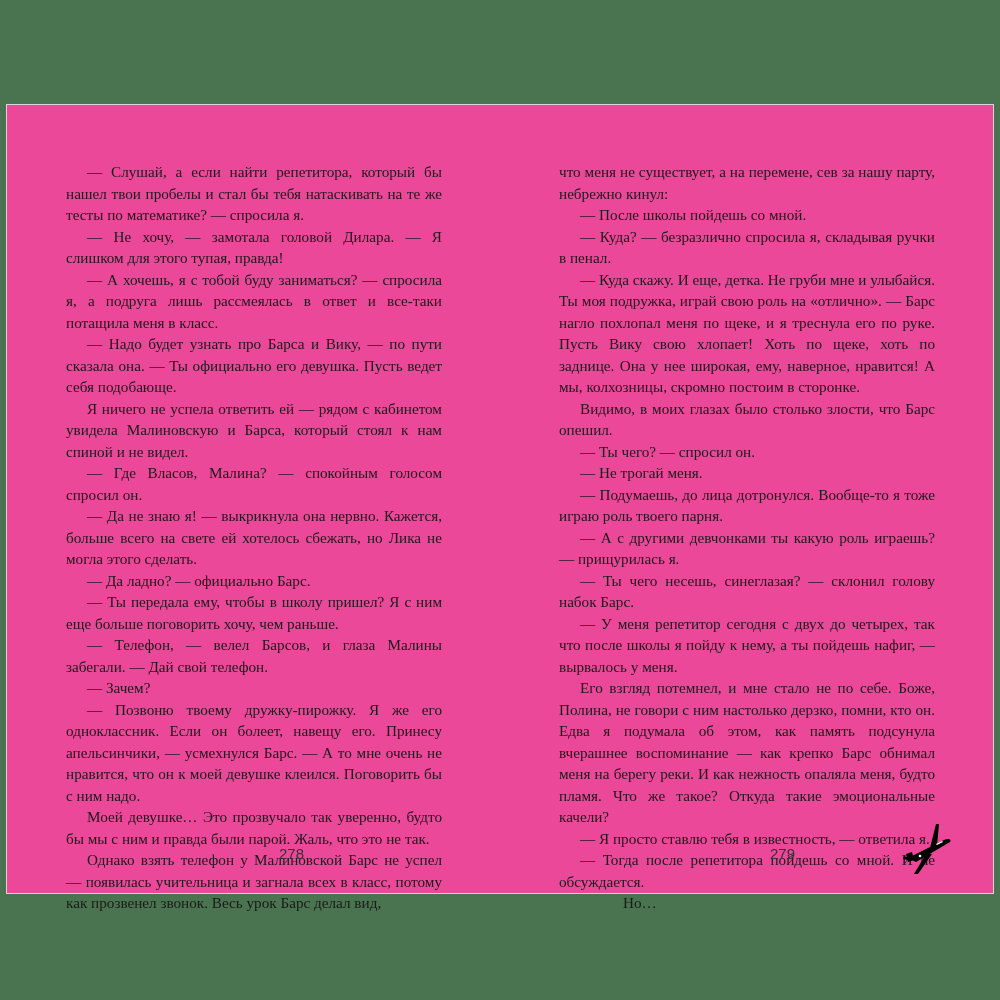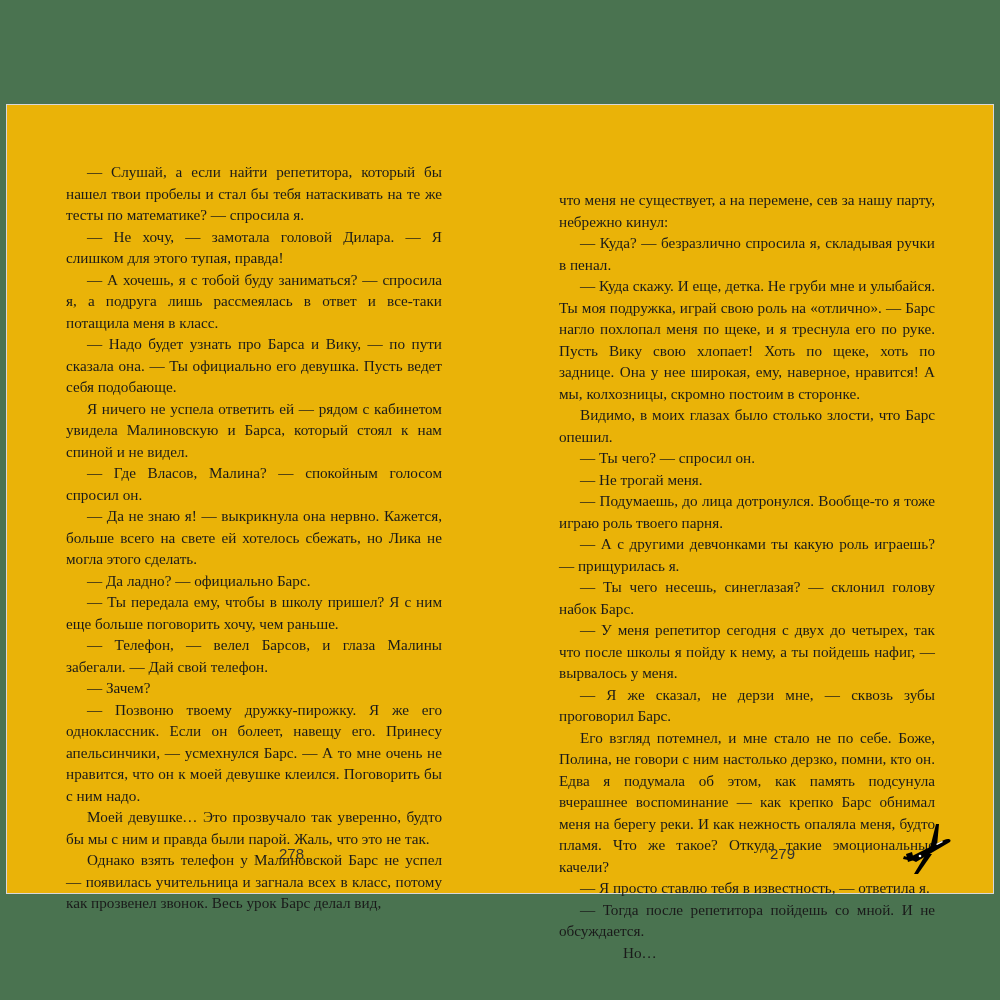--- a/index.html
+++ b/index.html
@@ -9,21 +9,21 @@
     height: 1000px;
     background: #4a7350;
     overflow: hidden;
   }
   .spread {
     position: absolute;
     left: 7px;
     top: 105px;
     width: 986px;
     height: 788px;
-    background: #eab308;
+    background: #ec4899;
     box-shadow: 0 0 0 1px #d8d8d8;
   }
   .page {
     position: absolute;
     top: 0;
     height: 788px;
   }
   .page.left { left: 0; width: 493px; }
   .page.right { left: 493px; width: 493px; }
   .text-block {
@@ -36,21 +36,21 @@
     color: #1a1a1a;
     text-align: justify;
     hyphens: manual;
   }
   .page.left .text-block { left: 59px; }
   .page.right .text-block { left: 59px; }
   .text-block p {
     margin: 0;
     text-indent: 21px;
   }
-  .text-block p.noindent { text-indent: 0; margin-top: 28px; }
+  .text-block p.noindent { text-indent: 0; }
   .text-block p.deep { text-indent: 64px; }
   .page-number {
     position: absolute;
     top: 740px;
     width: 100px;
     text-align: right;
     font-family: "Liberation Sans", "DejaVu Sans", sans-serif;
     font-size: 15px;
     color: #333333;
   }
@@ -85,30 +85,30 @@
       <p>— Позвоню твоему дружку-пирожку. Я же его одноклассник. Если он болеет, навещу его. Принесу апельсинчики, — усмехнулся Барс. — А то мне очень не нравится, что он к моей девушке клеился. Поговорить бы с ним надо.</p>
       <p>Моей девушке… Это прозвучало так уверенно, будто бы мы с ним и правда были парой. Жаль, что это не так.</p>
       <p>Однако взять телефон у Малиновской Барс не успел — появилась учительница и загнала всех в класс, потому как прозвенел звонок. Весь урок Барс делал вид,</p>
     </div>
     <div class="page-number">278</div>
   </div>
 
   <div class="page right">
     <div class="text-block">
       <p class="noindent">что меня не существует, а на перемене, сев за нашу парту, небрежно кинул:</p>
+      <p>— После школы пойдешь со мной.</p>
       <p>— Куда? — безразлично спросила я, складывая ручки в пенал.</p>
       <p>— Куда скажу. И еще, детка. Не груби мне и улыбайся. Ты моя подружка, играй свою роль на «отлично». — Барс нагло похлопал меня по щеке, и я треснула его по руке. Пусть Вику свою хлопает! Хоть по щеке, хоть по заднице. Она у нее широкая, ему, наверное, нравится! А мы, колхозницы, скромно постоим в сторонке.</p>
       <p>Видимо, в моих глазах было столько злости, что Барс опешил.</p>
       <p>— Ты чего? — спросил он.</p>
       <p>— Не трогай меня.</p>
       <p>— Подумаешь, до лица дотронулся. Вообще-то я тоже играю роль твоего парня.</p>
       <p>— А с другими девчонками ты какую роль играешь? — прищурилась я.</p>
       <p>— Ты чего несешь, синеглазая? — склонил голову набок Барс.</p>
       <p>— У меня репетитор сегодня с двух до четырех, так что после школы я пойду к нему, а ты пойдешь нафиг, — вырвалось у меня.</p>
-      <p>— Я же сказал, не дерзи мне, — сквозь зубы проговорил Барс.</p>
       <p>Его взгляд потемнел, и мне стало не по себе. Боже, Полина, не говори с ним настолько дерзко, помни, кто он. Едва я подумала об этом, как память подсунула вчерашнее воспоминание — как крепко Барс обнимал меня на берегу реки. И как нежность опаляла меня, будто пламя. Что же такое? Откуда такие эмоциональные качели?</p>
       <p>— Я просто ставлю тебя в известность, — ответила я.</p>
       <p>— Тогда после репетитора пойдешь со мной. И не обсуждается.</p>
       <p class="deep">Но…</p>
     </div>
     <div class="page-number">279</div>
     <svg class="plane" viewBox="0 0 60 60">
 
       <path d="M8 40 L44 22 C48 20 52 21 50 24 L16 44 Z" fill="#000"></path>
 

